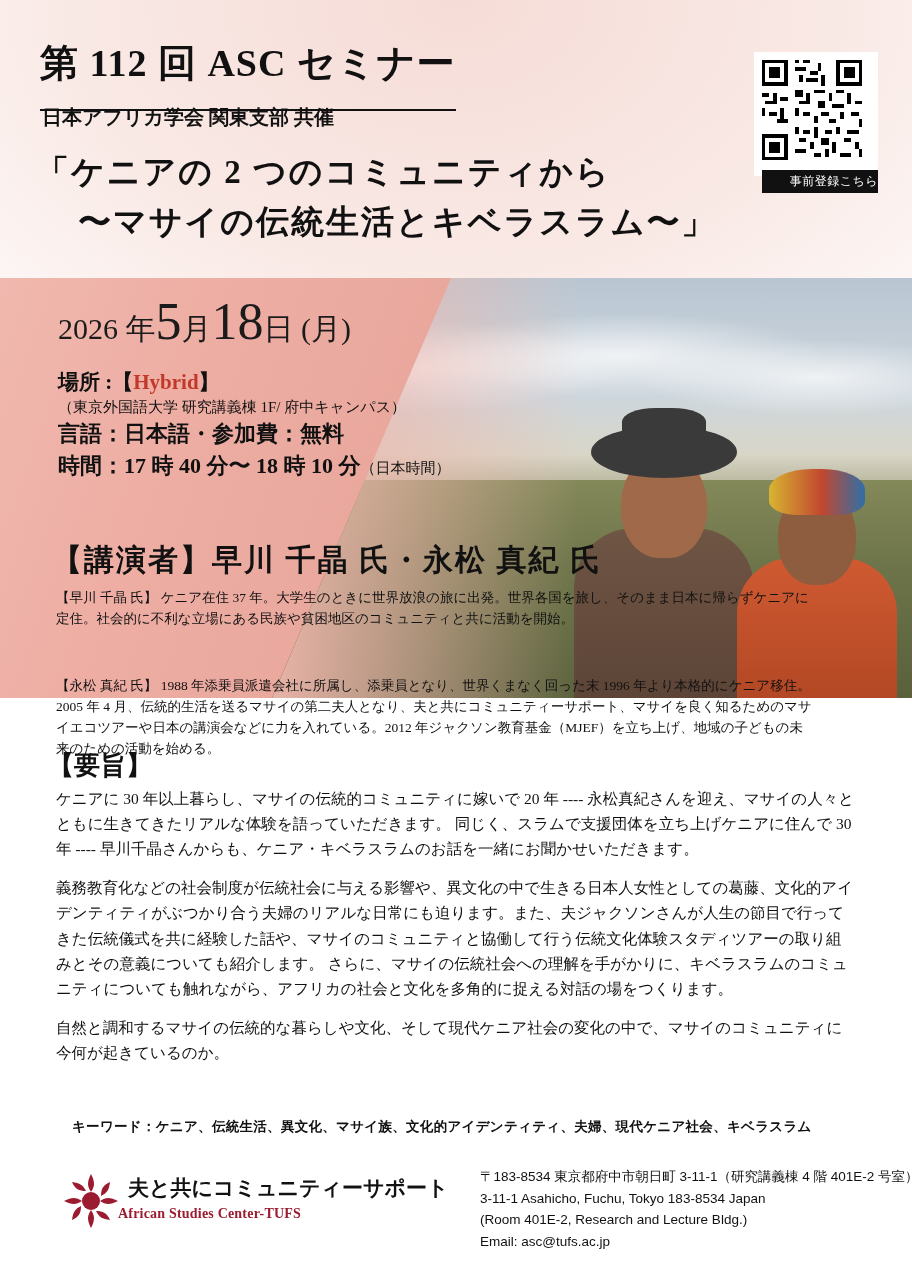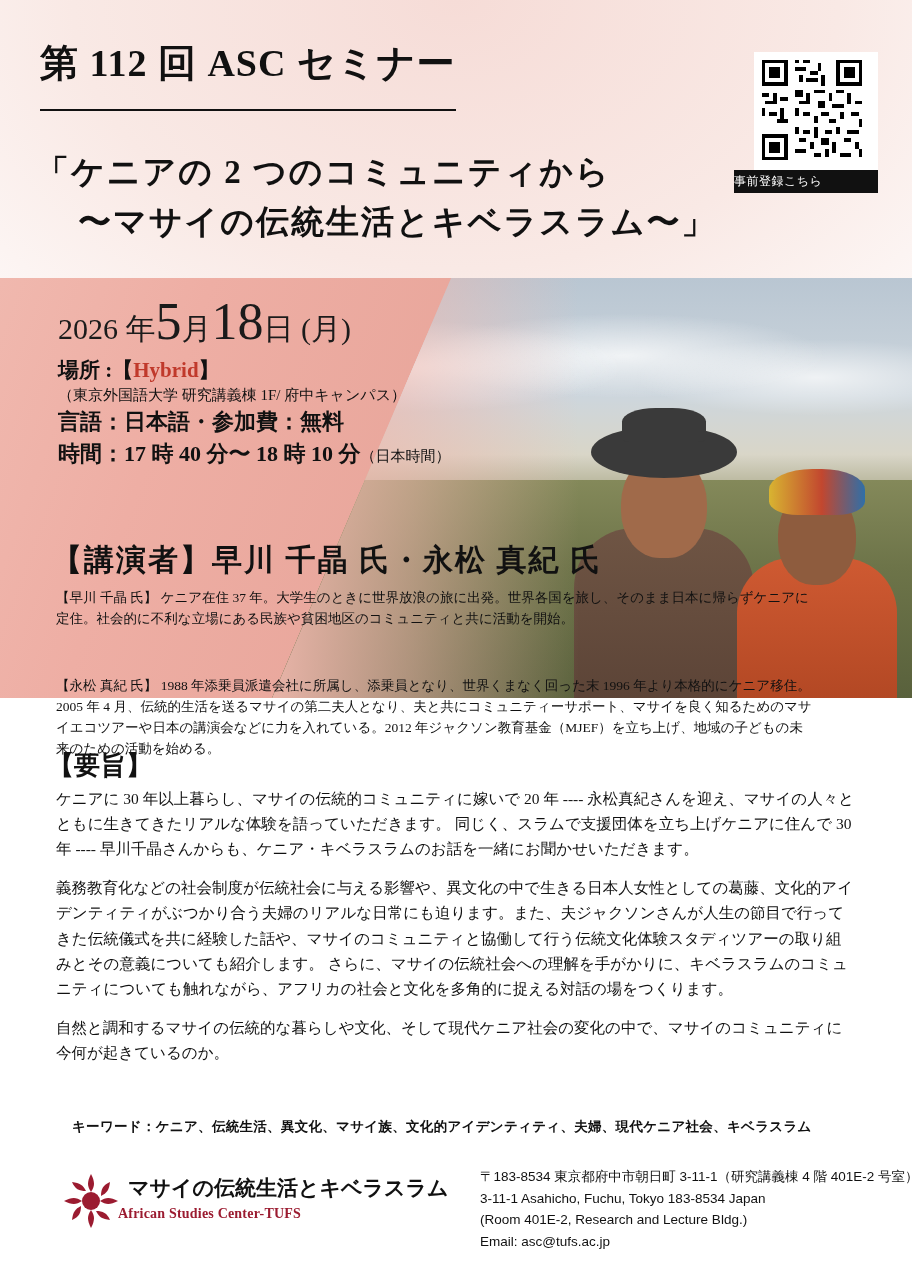--- a/index.html
+++ b/index.html
@@ -52,31 +52,31 @@
   .content{position:absolute;inset:0;}
 
   
   .title-main{
     position:absolute;left:40px;top:38px;font-size:38px;font-weight:bold;letter-spacing:1px;color:#111;
     border-bottom:2px solid #111;padding-bottom:20px;
   }
   .subtitle{position:absolute;left:42px;top:104px;font-size:20px;font-weight:bold;color:#111;}
   .qr{position:absolute;right:34px;top:52px;width:116px;height:116px;background:#fff;padding:4px;}
   .qr svg{display:block;}
-  .qr-caption{position:absolute;right:34px;top:170px;width:144px;text-align:left;background:#111;color:#fff;font-size:12px;padding:3px 0;letter-spacing:0.5px;}
+  .qr-caption{position:absolute;right:34px;top:170px;width:116px;text-align:right;background:#111;color:#fff;font-size:12px;padding:3px 0;letter-spacing:0.5px;}
 
   .talk-title{position:absolute;left:36px;top:148px;width:760px;font-size:33px;font-weight:bold;line-height:1.5;letter-spacing:2px;color:#111;}
   .talk-title .l2{display:block;padding-left:42px;}
 
   .date{position:absolute;left:58px;top:292px;color:#1b1b1b;font-weight:normal;white-space:nowrap;}
   .date .y{font-size:30px;}
   .date .big{font-size:52px;}
   .date .md{font-size:30px;}
 
-  .venue{position:absolute;left:58px;top:356px;color:#111;}
+  .venue{position:absolute;left:58px;top:368px;color:#111;}
   .venue .ln{margin:0 0 2px 0;}
   .l-place{font-size:21px;font-weight:bold;}
   .l-place .hybrid{color:#c0392b;}
   .l-online{font-size:25px;font-weight:bold;letter-spacing:0.5px;}
   .l-room{font-size:15px;}
   .l-lang{font-size:22px;font-weight:bold;margin-top:10px;}
   .l-time{font-size:22px;font-weight:bold;}
   .l-time .small{font-size:15px;font-weight:normal;}
 
   .speakers{position:absolute;left:52px;top:540px;font-size:30px;font-weight:bold;letter-spacing:2px;color:#111;}
@@ -116,20 +116,21 @@
       <div class="body2"></div>
         <div class="head"></div>
         <div class="hat"></div>
     </div>
     <div class="overlaytint"></div>
   </div>
 
   <div class="content">
 
     <div class="title-main">第 112 回 ASC セミナー</div>
+    <div class="subtitle">日本アフリカ学会 関東支部 共催</div>
 
     <div class="qr">
       <svg width="108" height="108" viewBox="0 0 29 29" shape-rendering="crispEdges">
         <rect width="29" height="29" fill="#fff"></rect>
         <g fill="#000">
           <rect x="1" y="1" width="7" height="7"></rect>
             <rect x="2" y="2" width="5" height="5" fill="#fff"></rect>
             <rect x="3" y="3" width="3" height="3"></rect>
           <rect x="21" y="1" width="7" height="7"></rect>
             <rect x="22" y="2" width="5" height="5" fill="#fff"></rect>
@@ -239,21 +240,21 @@
               <path d="M4 31 C12 27 16 27 22 31 C16 35 12 35 4 31Z"></path>
               <path d="M58 31 C50 35 46 35 40 31 C46 27 50 27 58 31Z"></path>
               <path d="M12 12 C20 13 23 15 26 21 C19 21 15 19 12 12Z"></path>
               <path d="M50 50 C42 49 39 47 36 41 C43 41 47 43 50 50Z"></path>
               <path d="M50 12 C49 20 47 23 41 26 C41 19 43 15 50 12Z"></path>
               <path d="M12 50 C13 42 15 39 21 36 C21 43 19 47 12 50Z"></path>
             </g>
           </g>
         </svg>
       </div>
-      <div class="center-name">マサイの伝統生活とキベラスラム</div>
+      <div class="center-name">夫と共にコミュニティーサポート</div>
       <div class="center-en">African Studies Center-TUFS</div>
       <div class="addr">
         <div>〒183-8534 東京都府中市朝日町 3-11-1（研究講義棟 4 階 401E-2 号室）</div>
         <div>3-11-1 Asahicho, Fuchu, Tokyo 183-8534  Japan</div>
         <div>(Room 401E-2, Research and Lecture Bldg.)</div>
         <div>Email: asc@tufs.ac.jp</div>
       </div>
     </div>
 
   </div>

